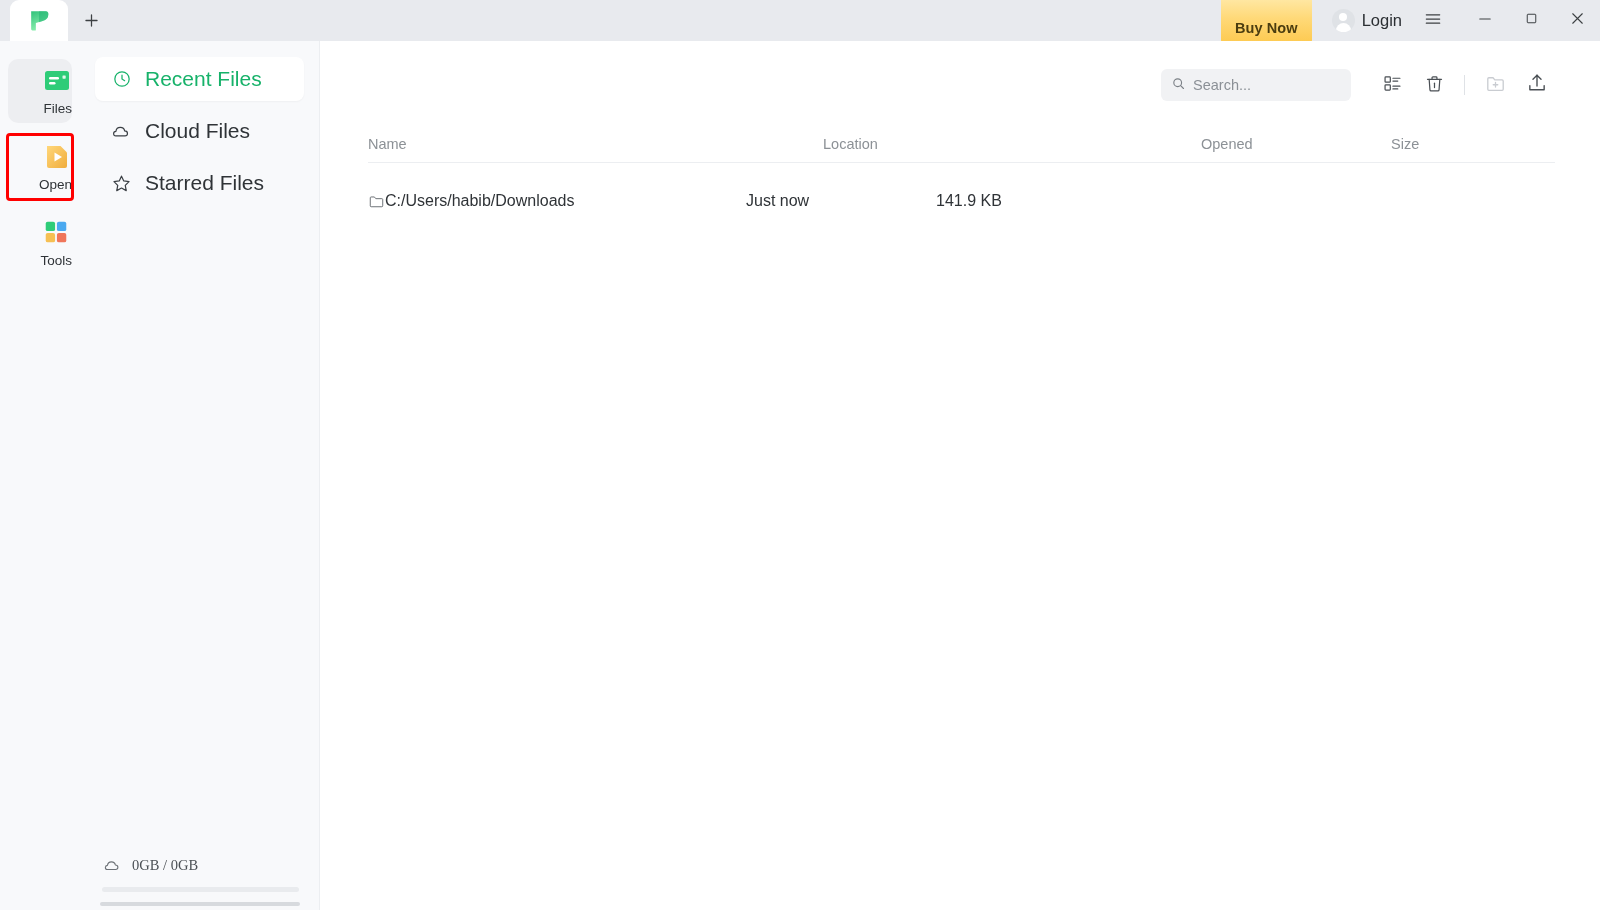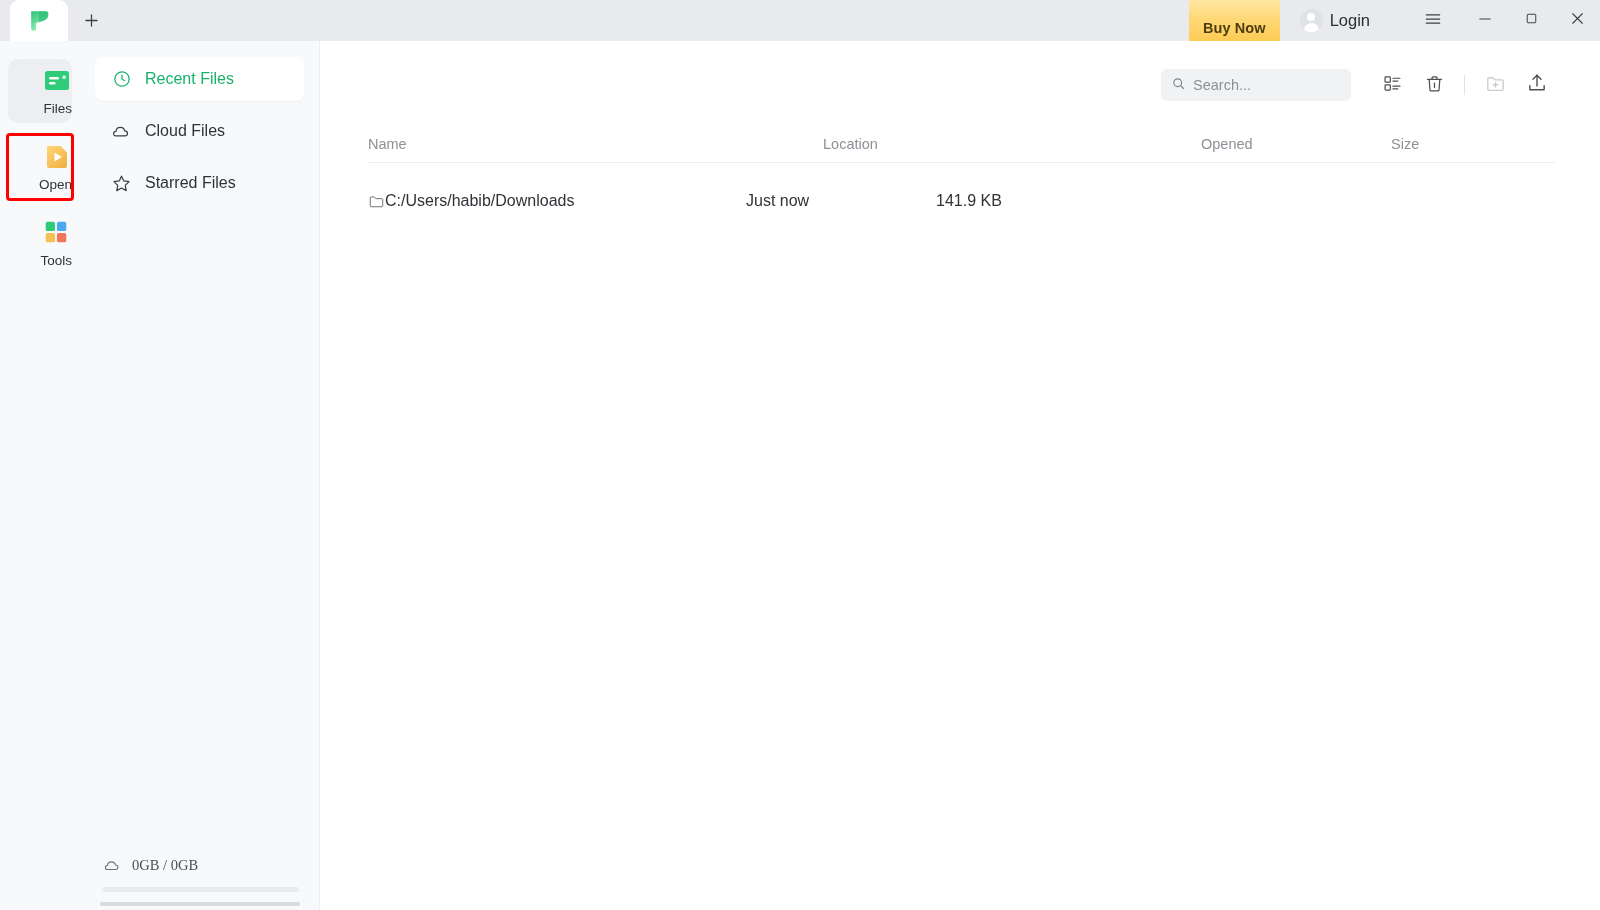--- a/index.html
+++ b/index.html
@@ -49,21 +49,21 @@
     font-weight: bold;
     padding: 23px 14px 6px;
     border-radius: 4px;
     margin-right: 20px;
     letter-spacing: .1px;
     line-height: 1.2;
     margin-left: 42px;
   }
   .login {
     display: flex; align-items: center; gap: 7px;
-    margin-right: 40px;
+    margin-right: 8px;
     color: #2b2f33;
     font-size: 16.5px;
   }
   .avatar {
     width: 23px; height: 23px; border-radius: 50%;
     background: #dfe2e6;
     display: flex; align-items: center; justify-content: center;
     overflow: hidden; position: relative;
   }
   .avatar .head { width: 8px; height: 8px; border-radius: 50%; background: #fff; position: absolute; top: 4px; }
@@ -110,21 +110,21 @@
     position: relative;
   }
   .nav-item {
     margin: 0 15px 8px;
     height: 44px;
     border-radius: 8px;
     display: flex; align-items: center;
     gap: 13px;
     padding-left: 16px;
     color: #2f3337;
-    font-size: 16px;
+    font-size: 21px;
   }
   .nav-item.active { background: #ffffff; color: #17b26a; box-shadow: 0 1px 2px rgba(0,0,0,.04); }
   .nav-ico { width: 21px; height: 21px; display: flex; align-items: center; justify-content: center; }
 
   .storage {
     margin-top: auto;
     padding: 0 20px 18px 22px;
     font-family: Liberation Serif, serif;
   }
   .storage-row { display: flex; align-items: center; gap: 9px; color: #4b5055; font-size: 14.5px; margin-bottom: 11px; }

